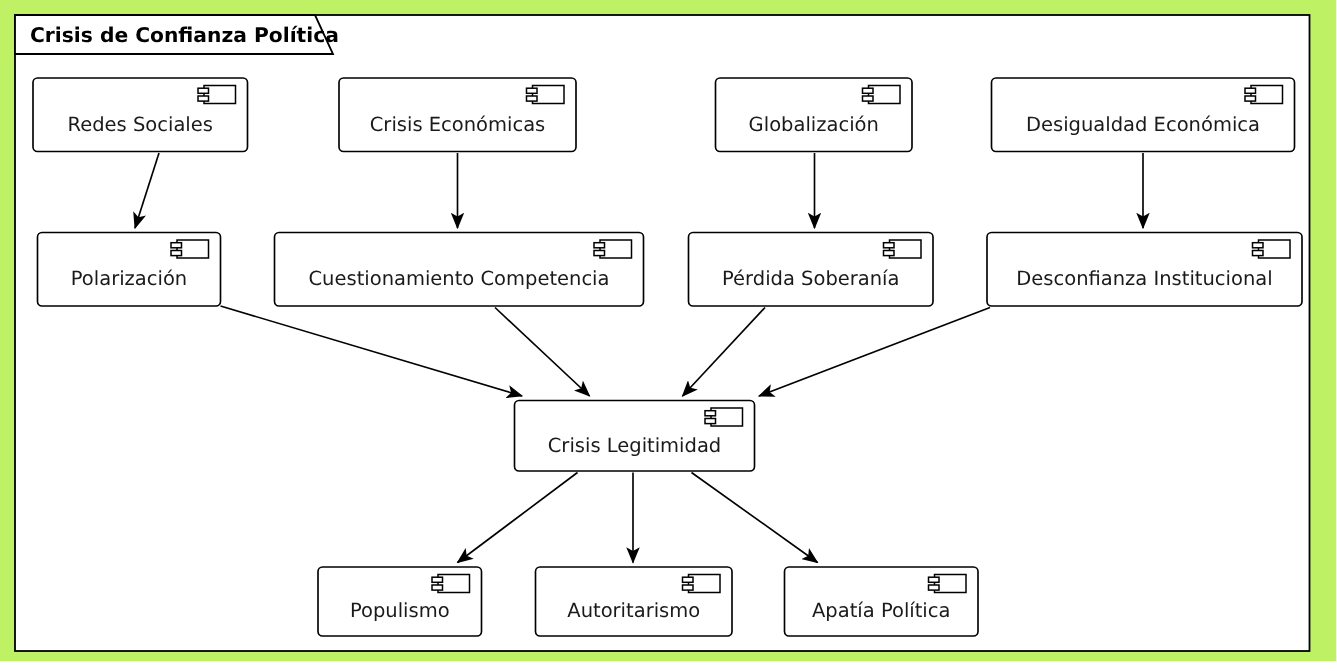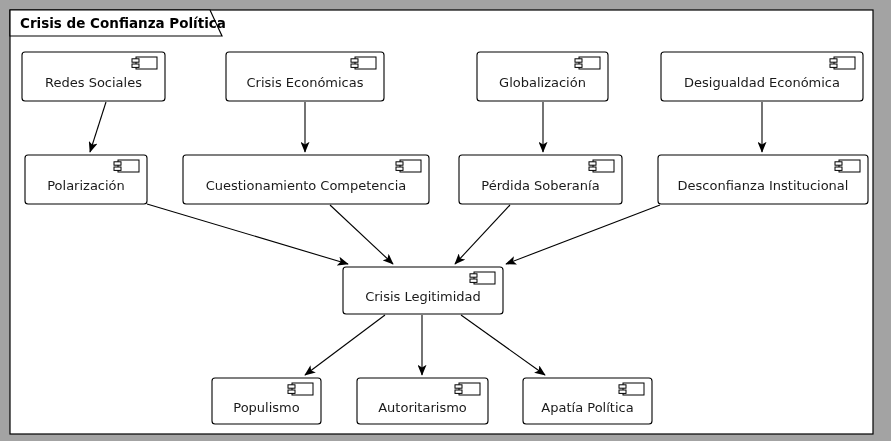--- a/index.html
+++ b/index.html
@@ -4,21 +4,21 @@
 <style>
   html, body {
     margin: 0;
     padding: 0;
     background: #ffffff;
   }
   #canvas {
     position: relative;
     width: 891px;
     height: 441px;
-    background: #a3a3a3;
+    background: #bef264;
     font-family: "DejaVu Sans", sans-serif;
     overflow: hidden;
   }
   svg#diagram {
     position: absolute;
     left: 0;
     top: 0;
     width: 891px;
     height: 447px;
   }

